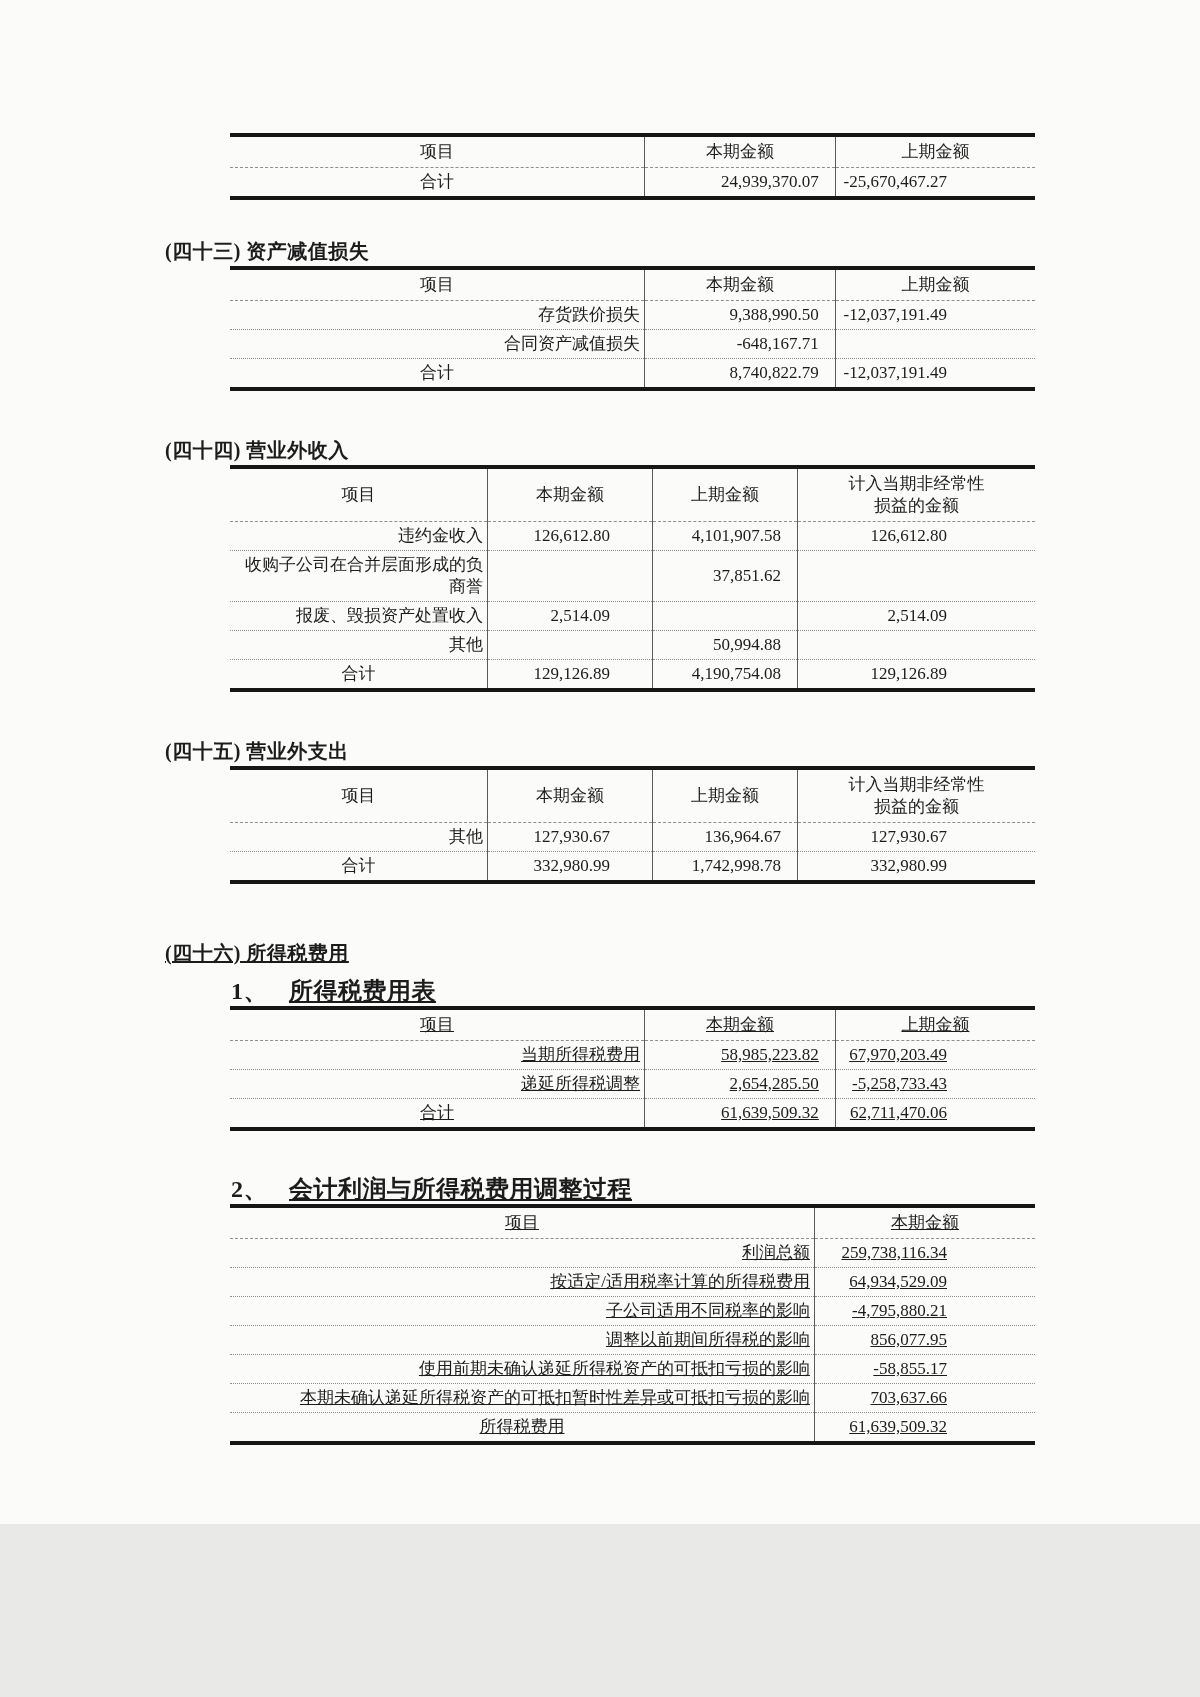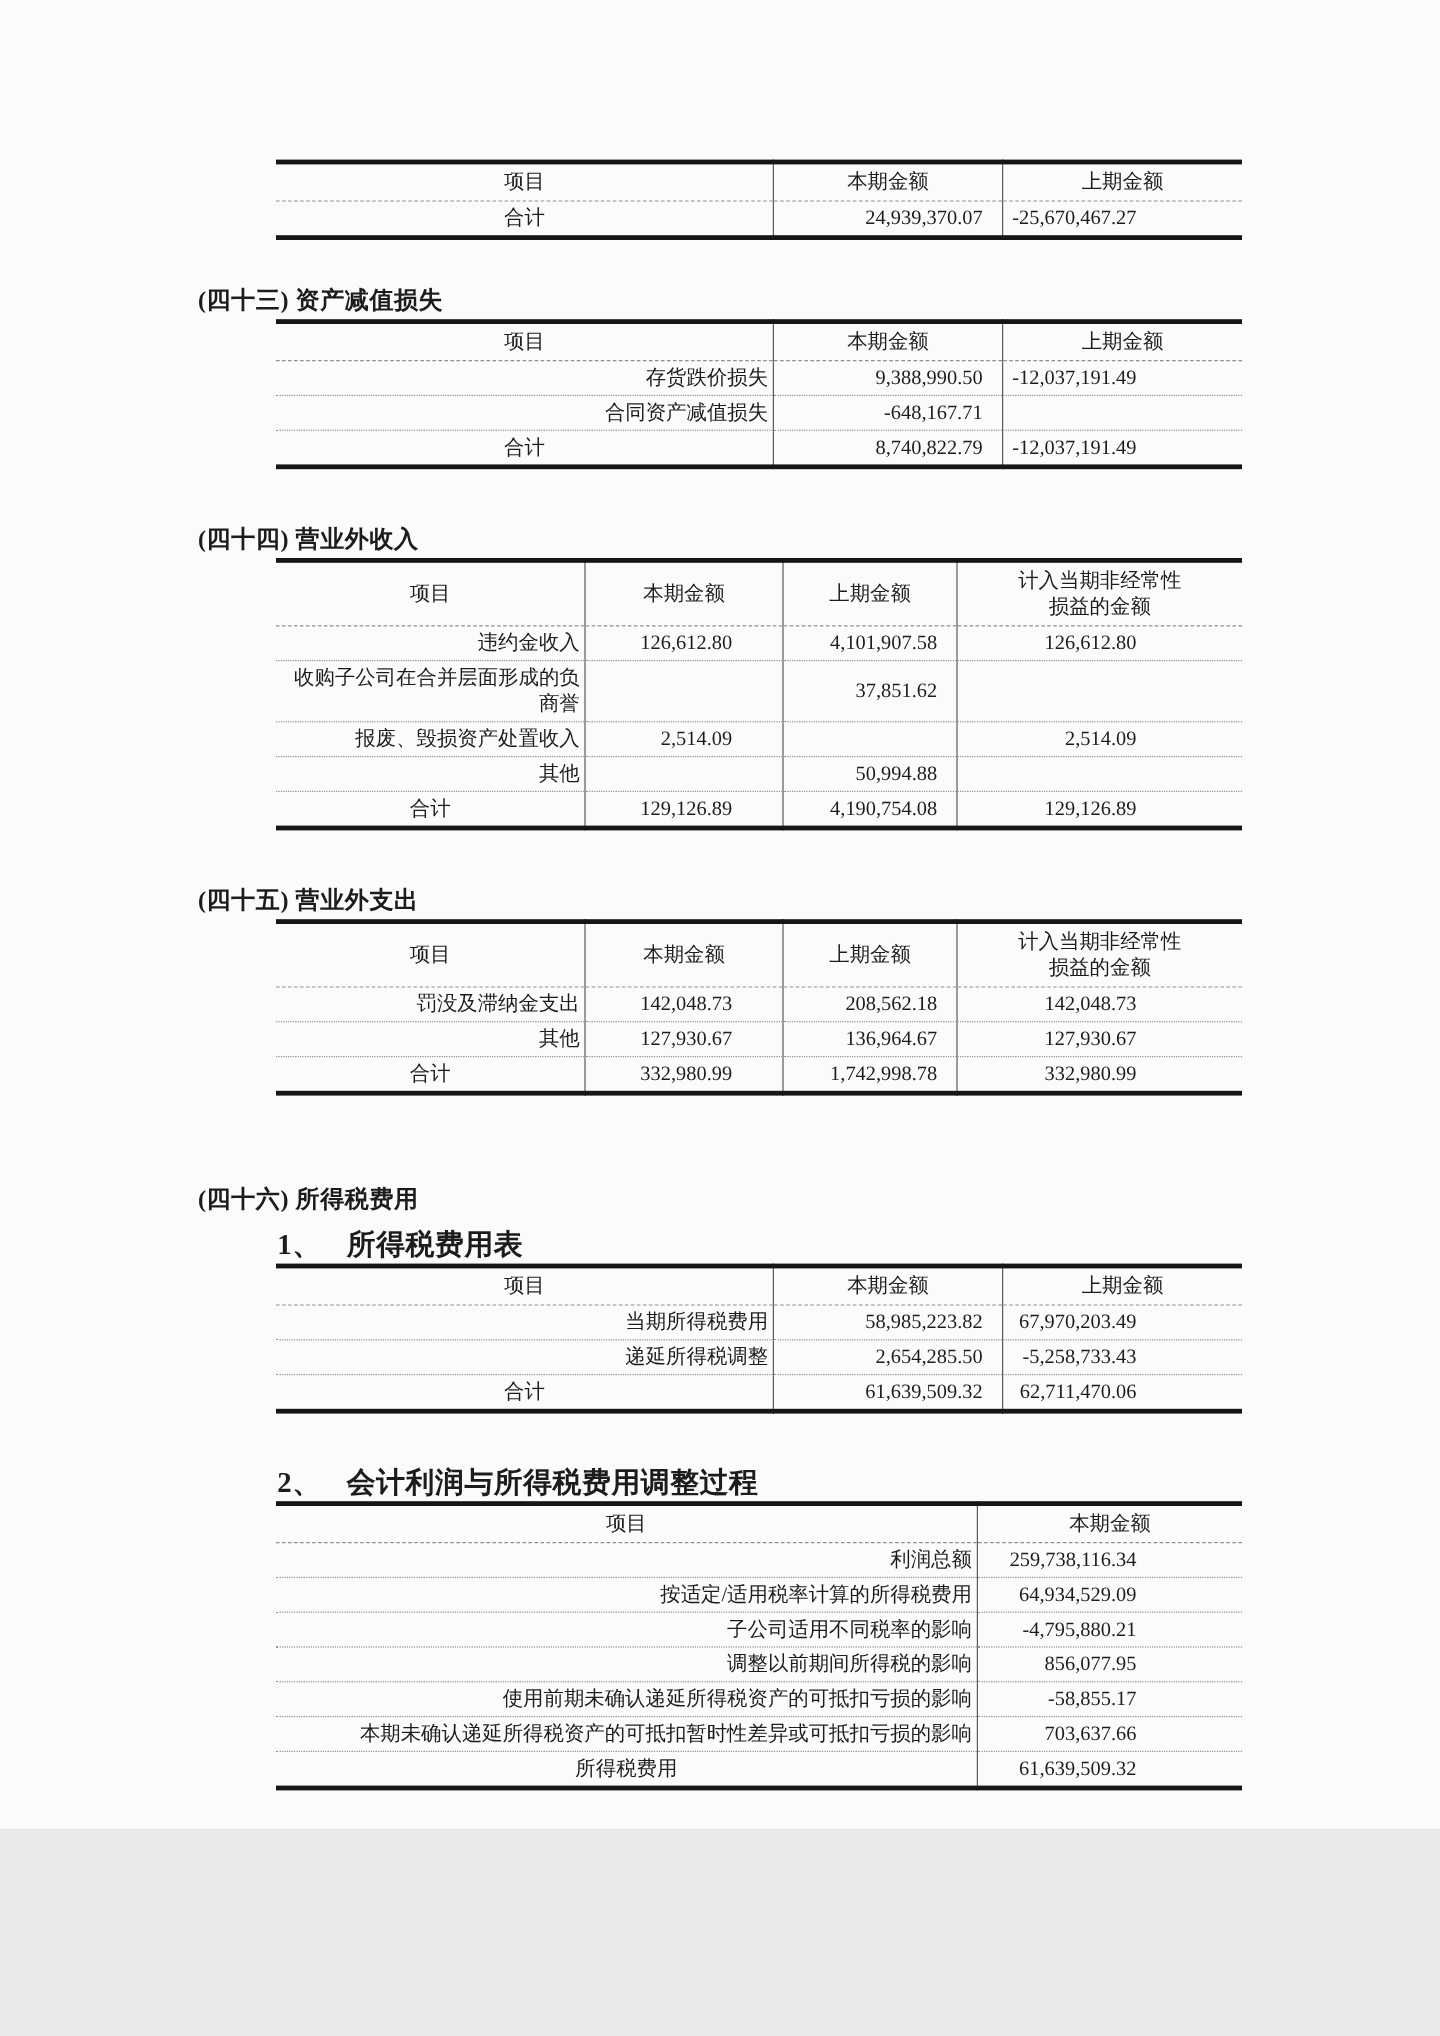--- a/index.html
+++ b/index.html
@@ -74,21 +74,21 @@
   .t4 td.c1 { padding-right: 42px; }
   .t4 td.c2 { padding-right: 16px; margin-top: 39px; }
   .t4 td.c3 { padding-right: 88px; }
   .t2 td.c1 { padding-right: 88px; }
 
   
   #sec-summary { margin-top: 0; }
   #sec-43 { margin-top: 38px; }
   #sec-44 { margin-top: 46px; }
   #sec-45 { margin-top: 46px; }
-  #sec-46 { margin-top: 74px; }
+  #sec-46 { margin-top: 56px; text-decoration: underline; }
   #sub-46-1 { margin-top: 13px; }
   #sub-46-2 { margin-top: 46px; }
 
   .page-number {
     position: absolute;
     top: 1572px;
     left: 0;
     width: 100%;
     text-align: right;
     font-family: Liberation Sans, sans-serif;
@@ -204,26 +204,20 @@
           <tr>
             <th class="c0">项目</th>
             <th class="c1">本期金额</th>
             <th class="c2">上期金额</th>
             <th class="c3">计入当期非经常性
 损益的金额</th>
           </tr>
         </thead>
         <tbody>
           <tr>
-            <td class="c0">罚没及滞纳金支出</td>
-            <td class="c1">142,048.73</td>
-            <td class="c2">208,562.18</td>
-            <td class="c3">142,048.73</td>
-          </tr>
-          <tr>
             <td class="c0">其他</td>
             <td class="c1">127,930.67</td>
             <td class="c2">136,964.67</td>
             <td class="c3">127,930.67</td>
           </tr>
           <tr class="total">
             <td class="c0">合计</td>
             <td class="c1">332,980.99</td>
             <td class="c2">1,742,998.78</td>
             <td class="c3">332,980.99</td>

